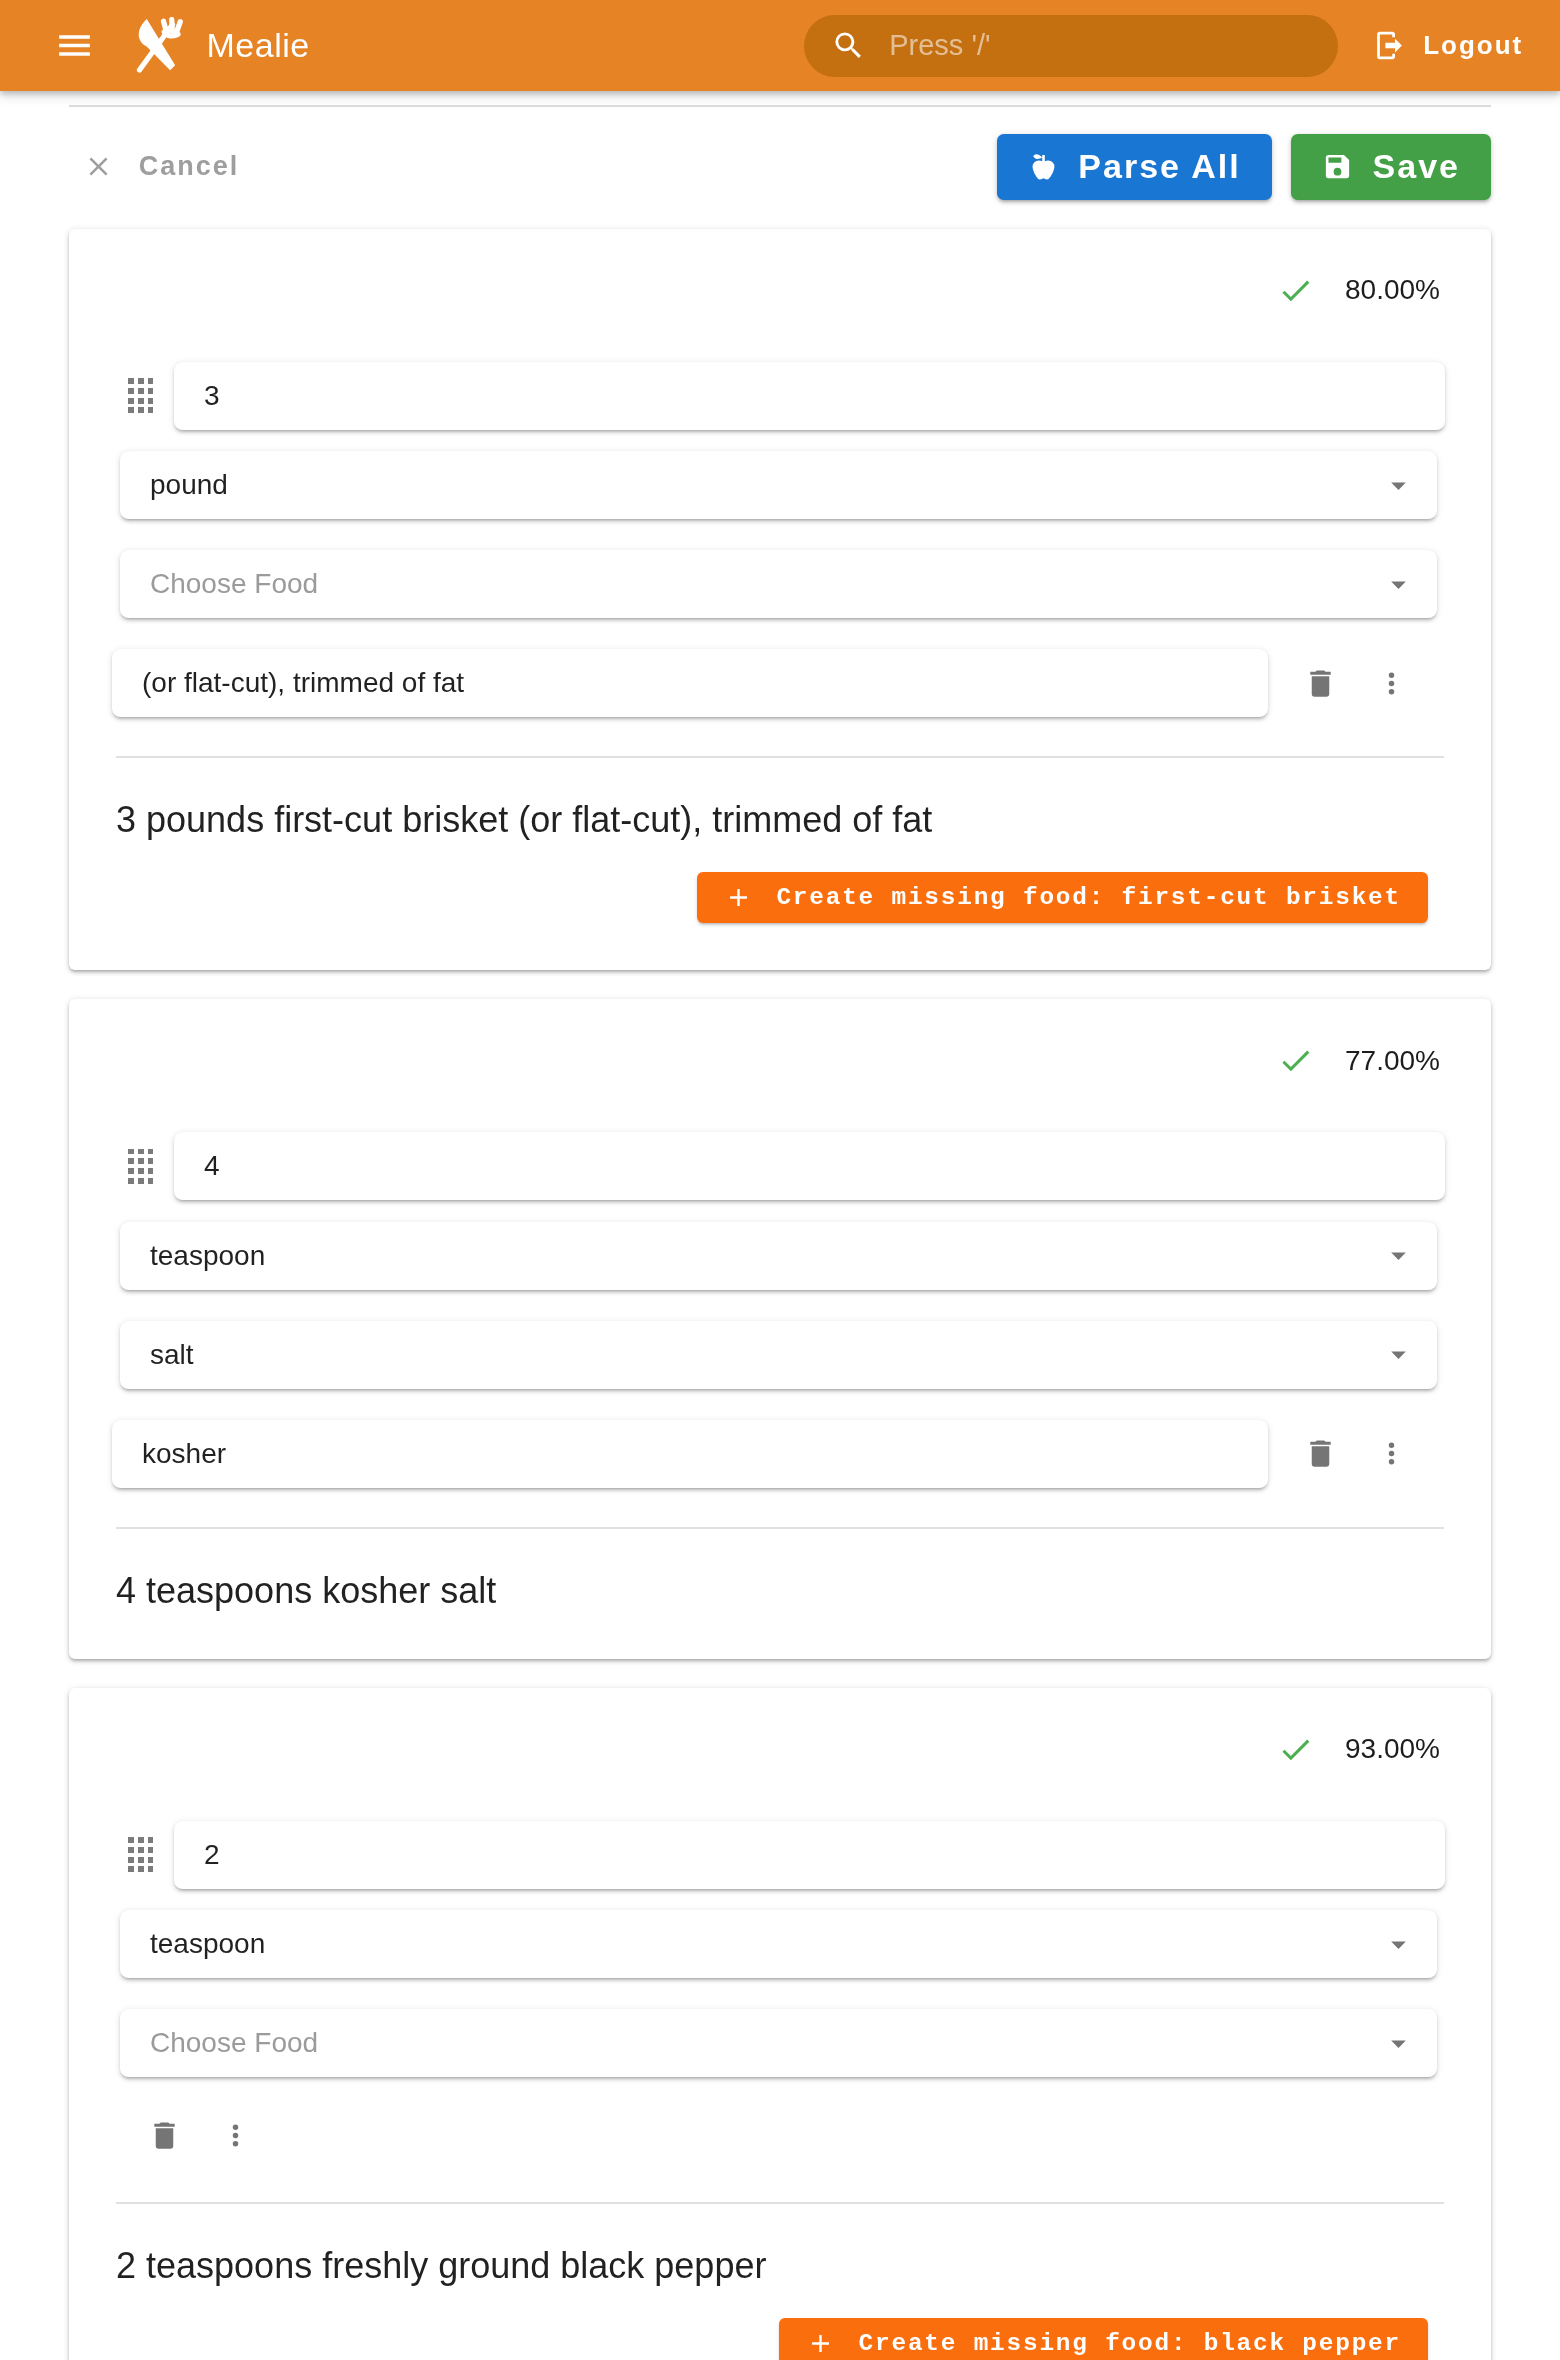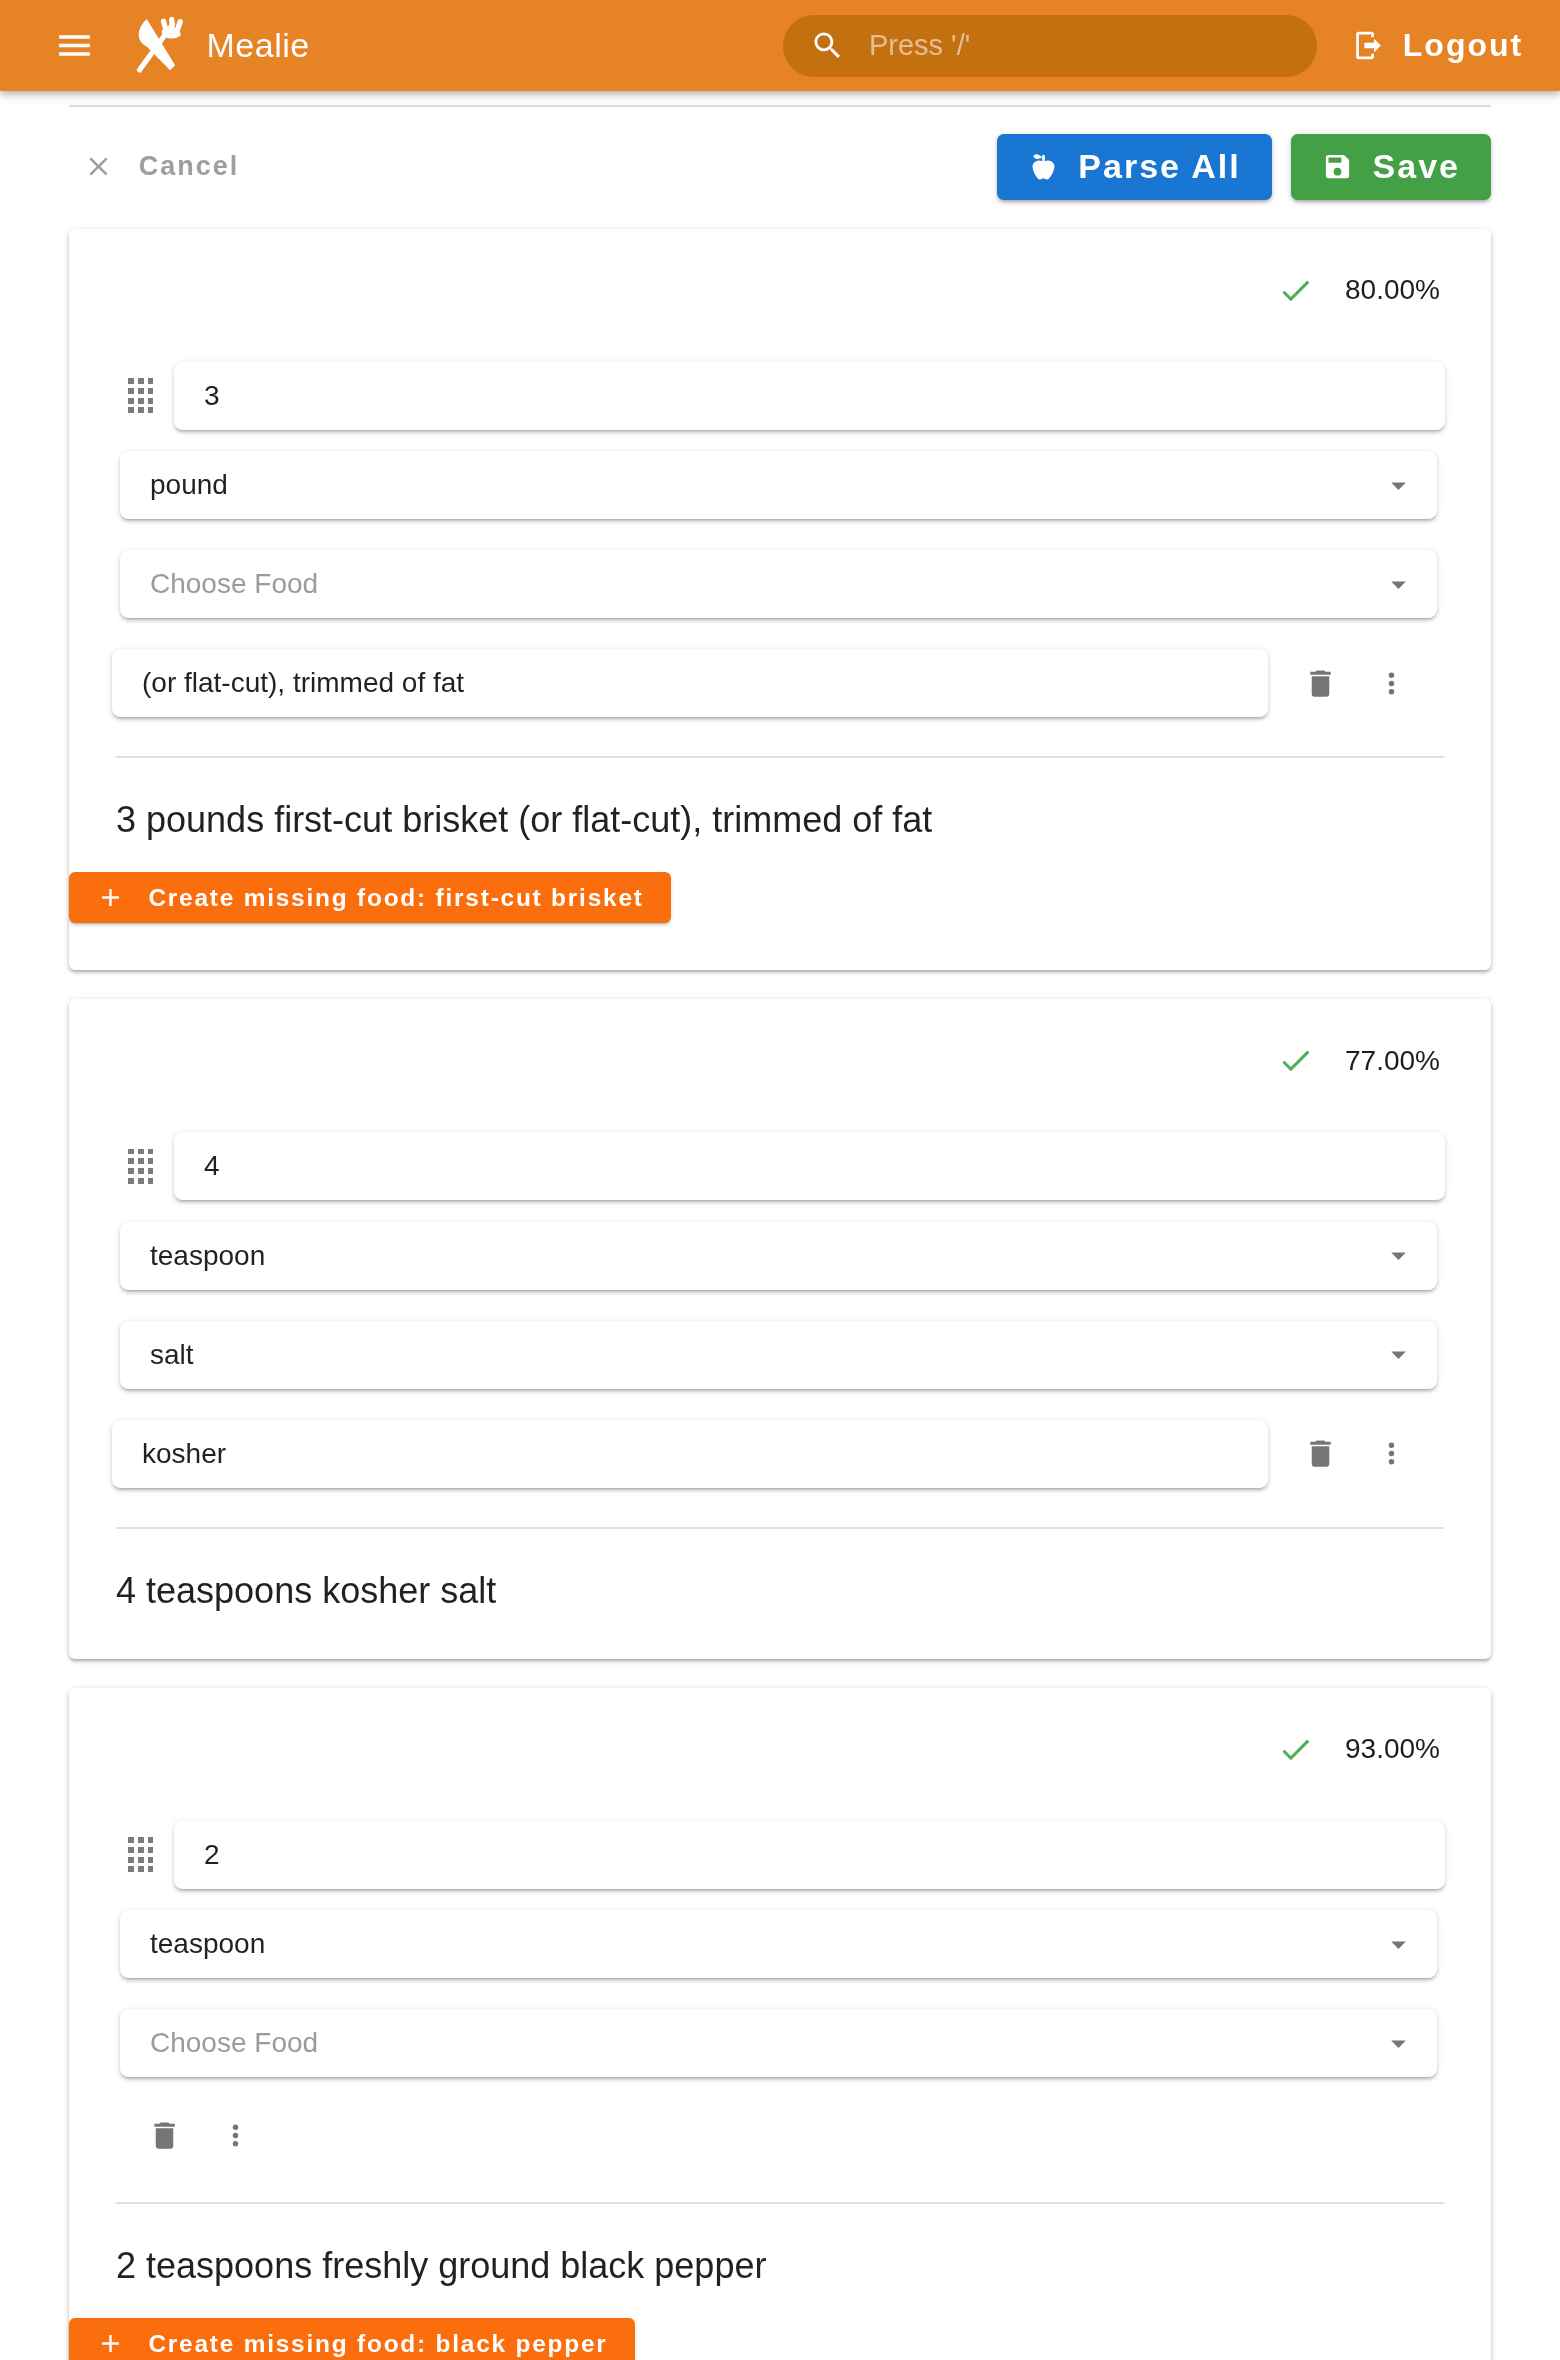--- a/index.html
+++ b/index.html
@@ -46,21 +46,21 @@
     background: transparent; border: none; outline: none;
     color: #fff; font-size: 29px; width: 100%;
     margin-left: 21.5px;
     font-family: inherit;
   }
   .searchbar input::placeholder { color: rgba(255,255,255,0.55); }
   .logout-btn {
     margin-left: 27px;
     background: none; border: none; cursor: pointer;
     display: flex; align-items: center;
-    color: #fff; font-size: 32px; font-weight: bold; letter-spacing: 2px;
+    color: #fff; font-size: 26px; font-weight: bold; letter-spacing: 2px;
     padding: 9.8px 7.8px;
     font-family: inherit;
   }
   .logout-btn span { margin-left: 17.6px; }
 
   
   .page { padding: 0 69px; }
   .top-divider {
     border: none; border-top: 2px solid #dcdcdc;
     margin: 13.7px 0 0 0;
@@ -158,22 +158,23 @@
 
   .card-divider {
     border: none; border-top: 2px solid rgba(0,0,0,0.12);
     margin: 39px 47px 0 47px;
   }
   .original-text {
     font-size: 36px; color: rgba(0,0,0,0.87);
     margin: 41px 47px 0 47px;
   }
   .create-row {
-    display: flex; justify-content: flex-start;
+    display: flex; justify-content: flex-end;
     margin: 31px 63px 0 0;
+    font-family: Liberation Mono, monospace;
   }
   .create-btn {
     border: none; cursor: pointer;
     display: flex; align-items: center;
     height: 51px; border-radius: 5.9px;
     background: var(--create-food-bg, #FA6E0D);
     color: #fff; font-size: 24.4px; font-weight: bold; letter-spacing: 1.8px;
     padding: 0 27px;
     box-shadow: 0 2.9px 2.9px -2px rgba(0,0,0,.2), 0 2px 3.9px 0 rgba(0,0,0,.14);
     font-family: inherit;

